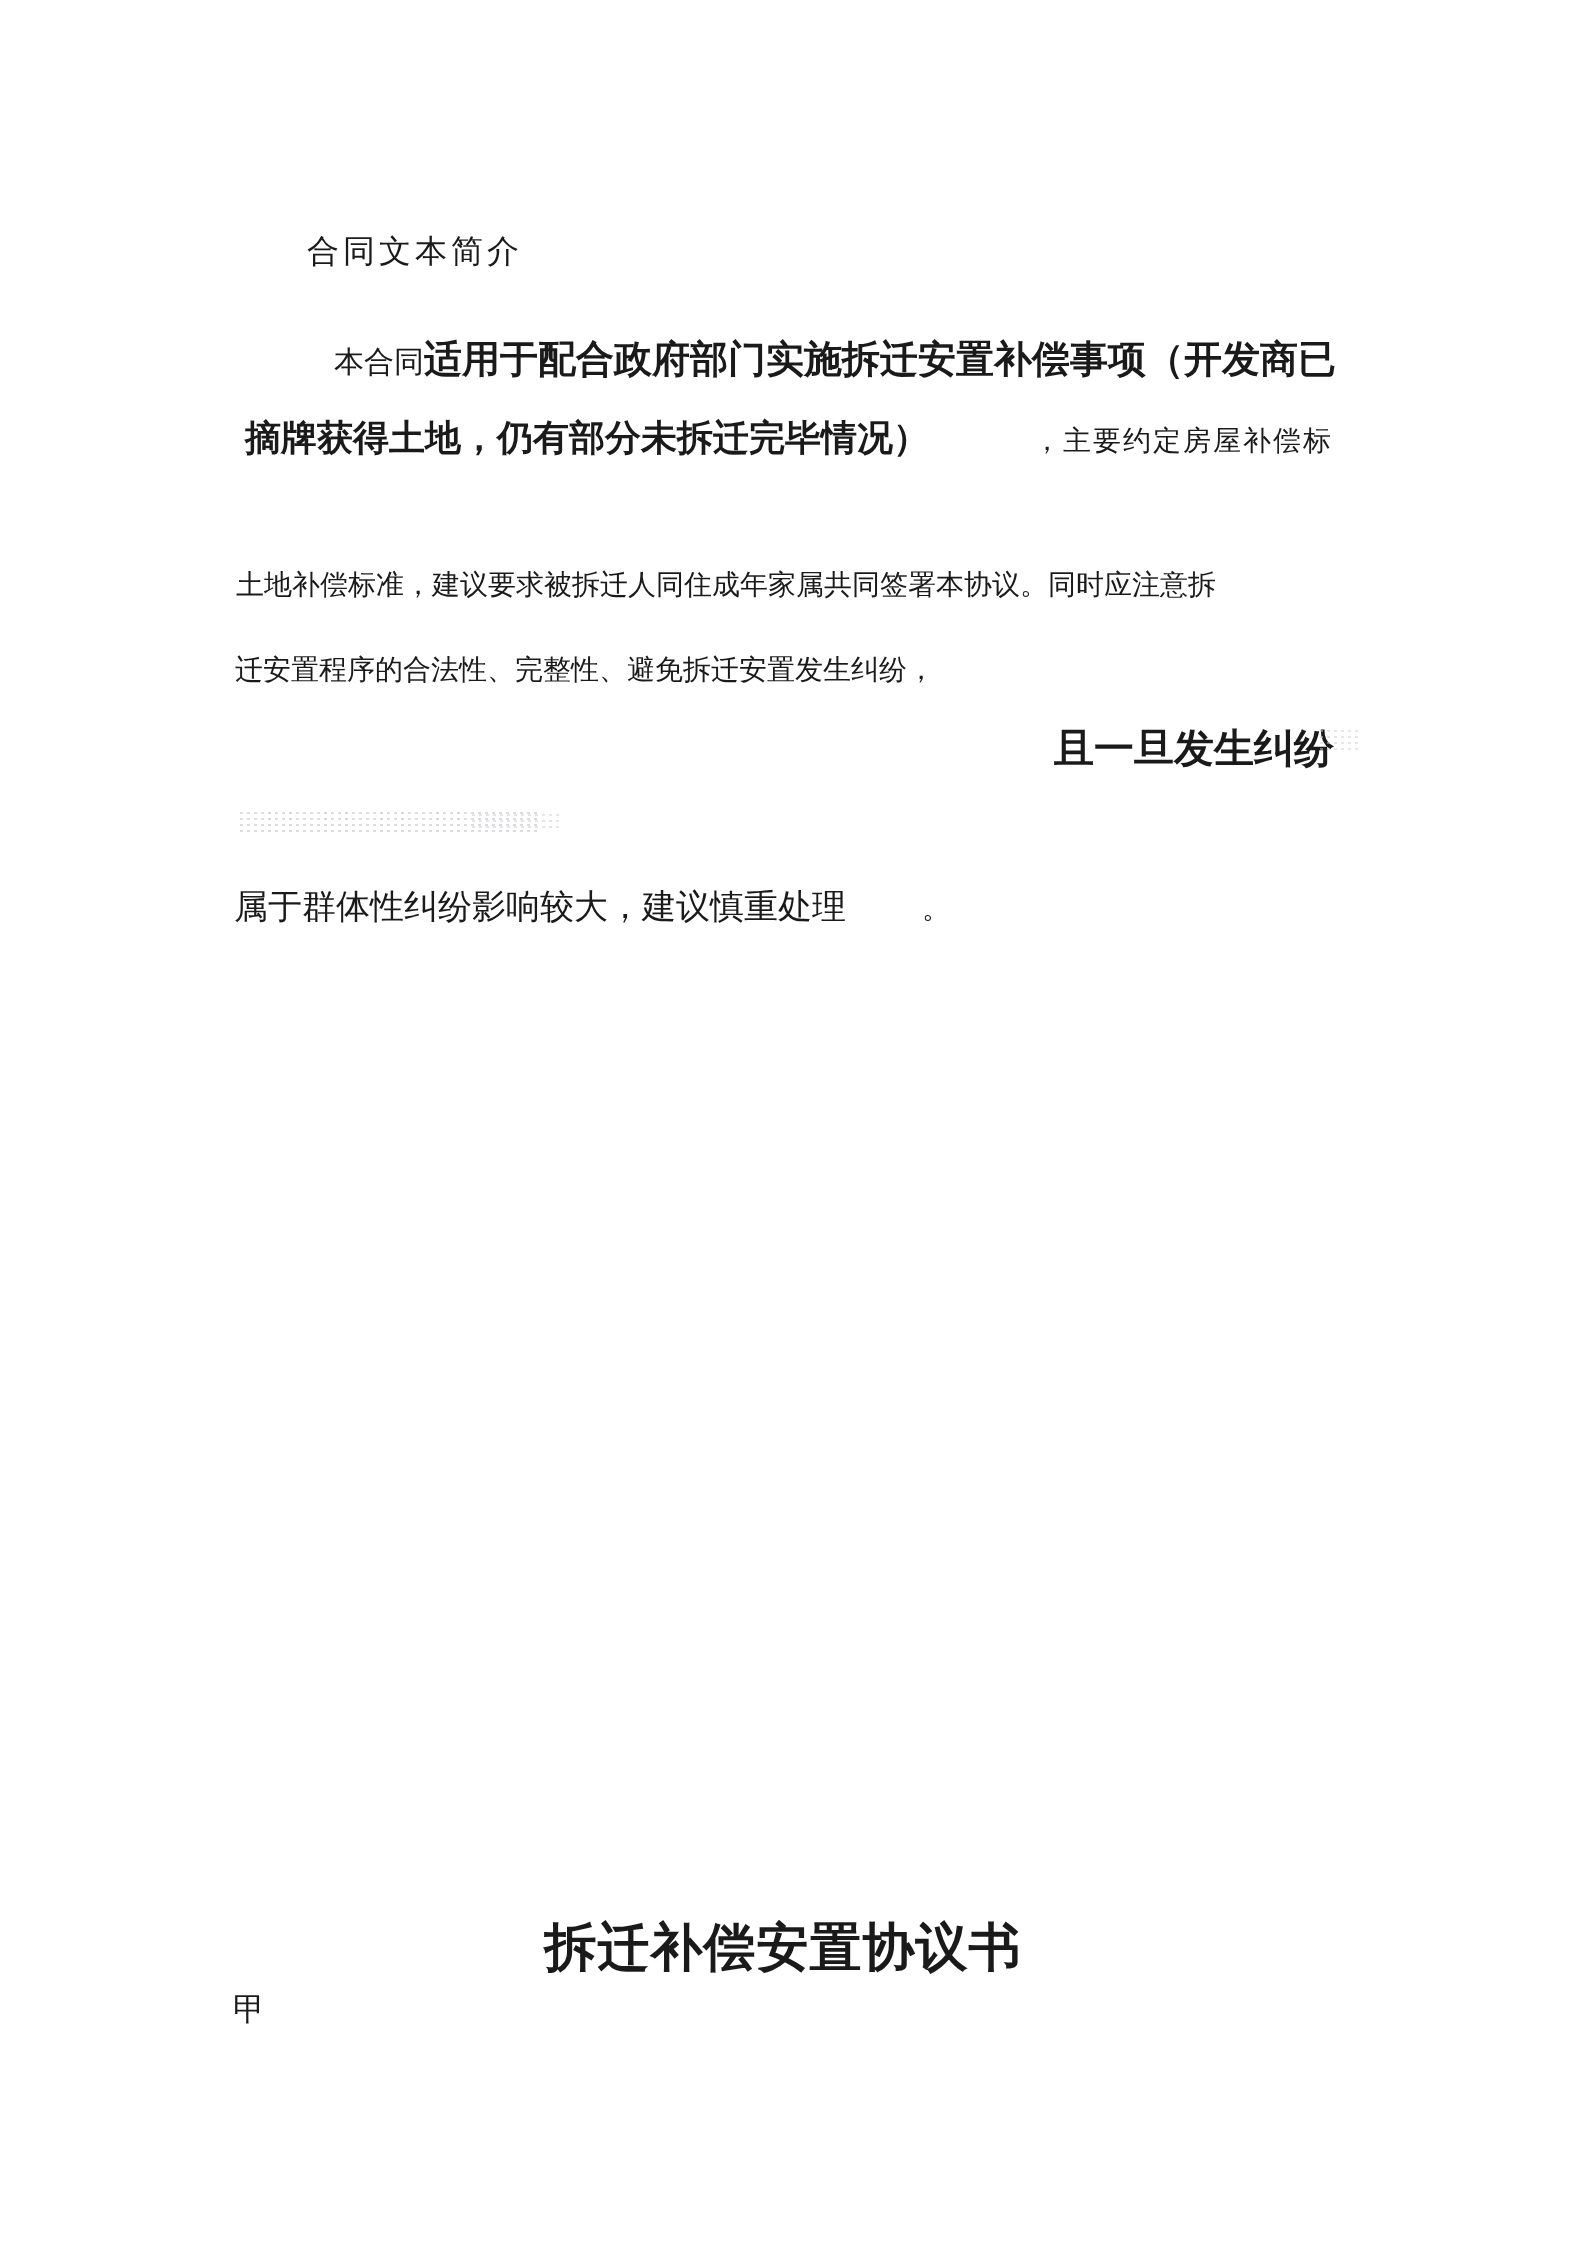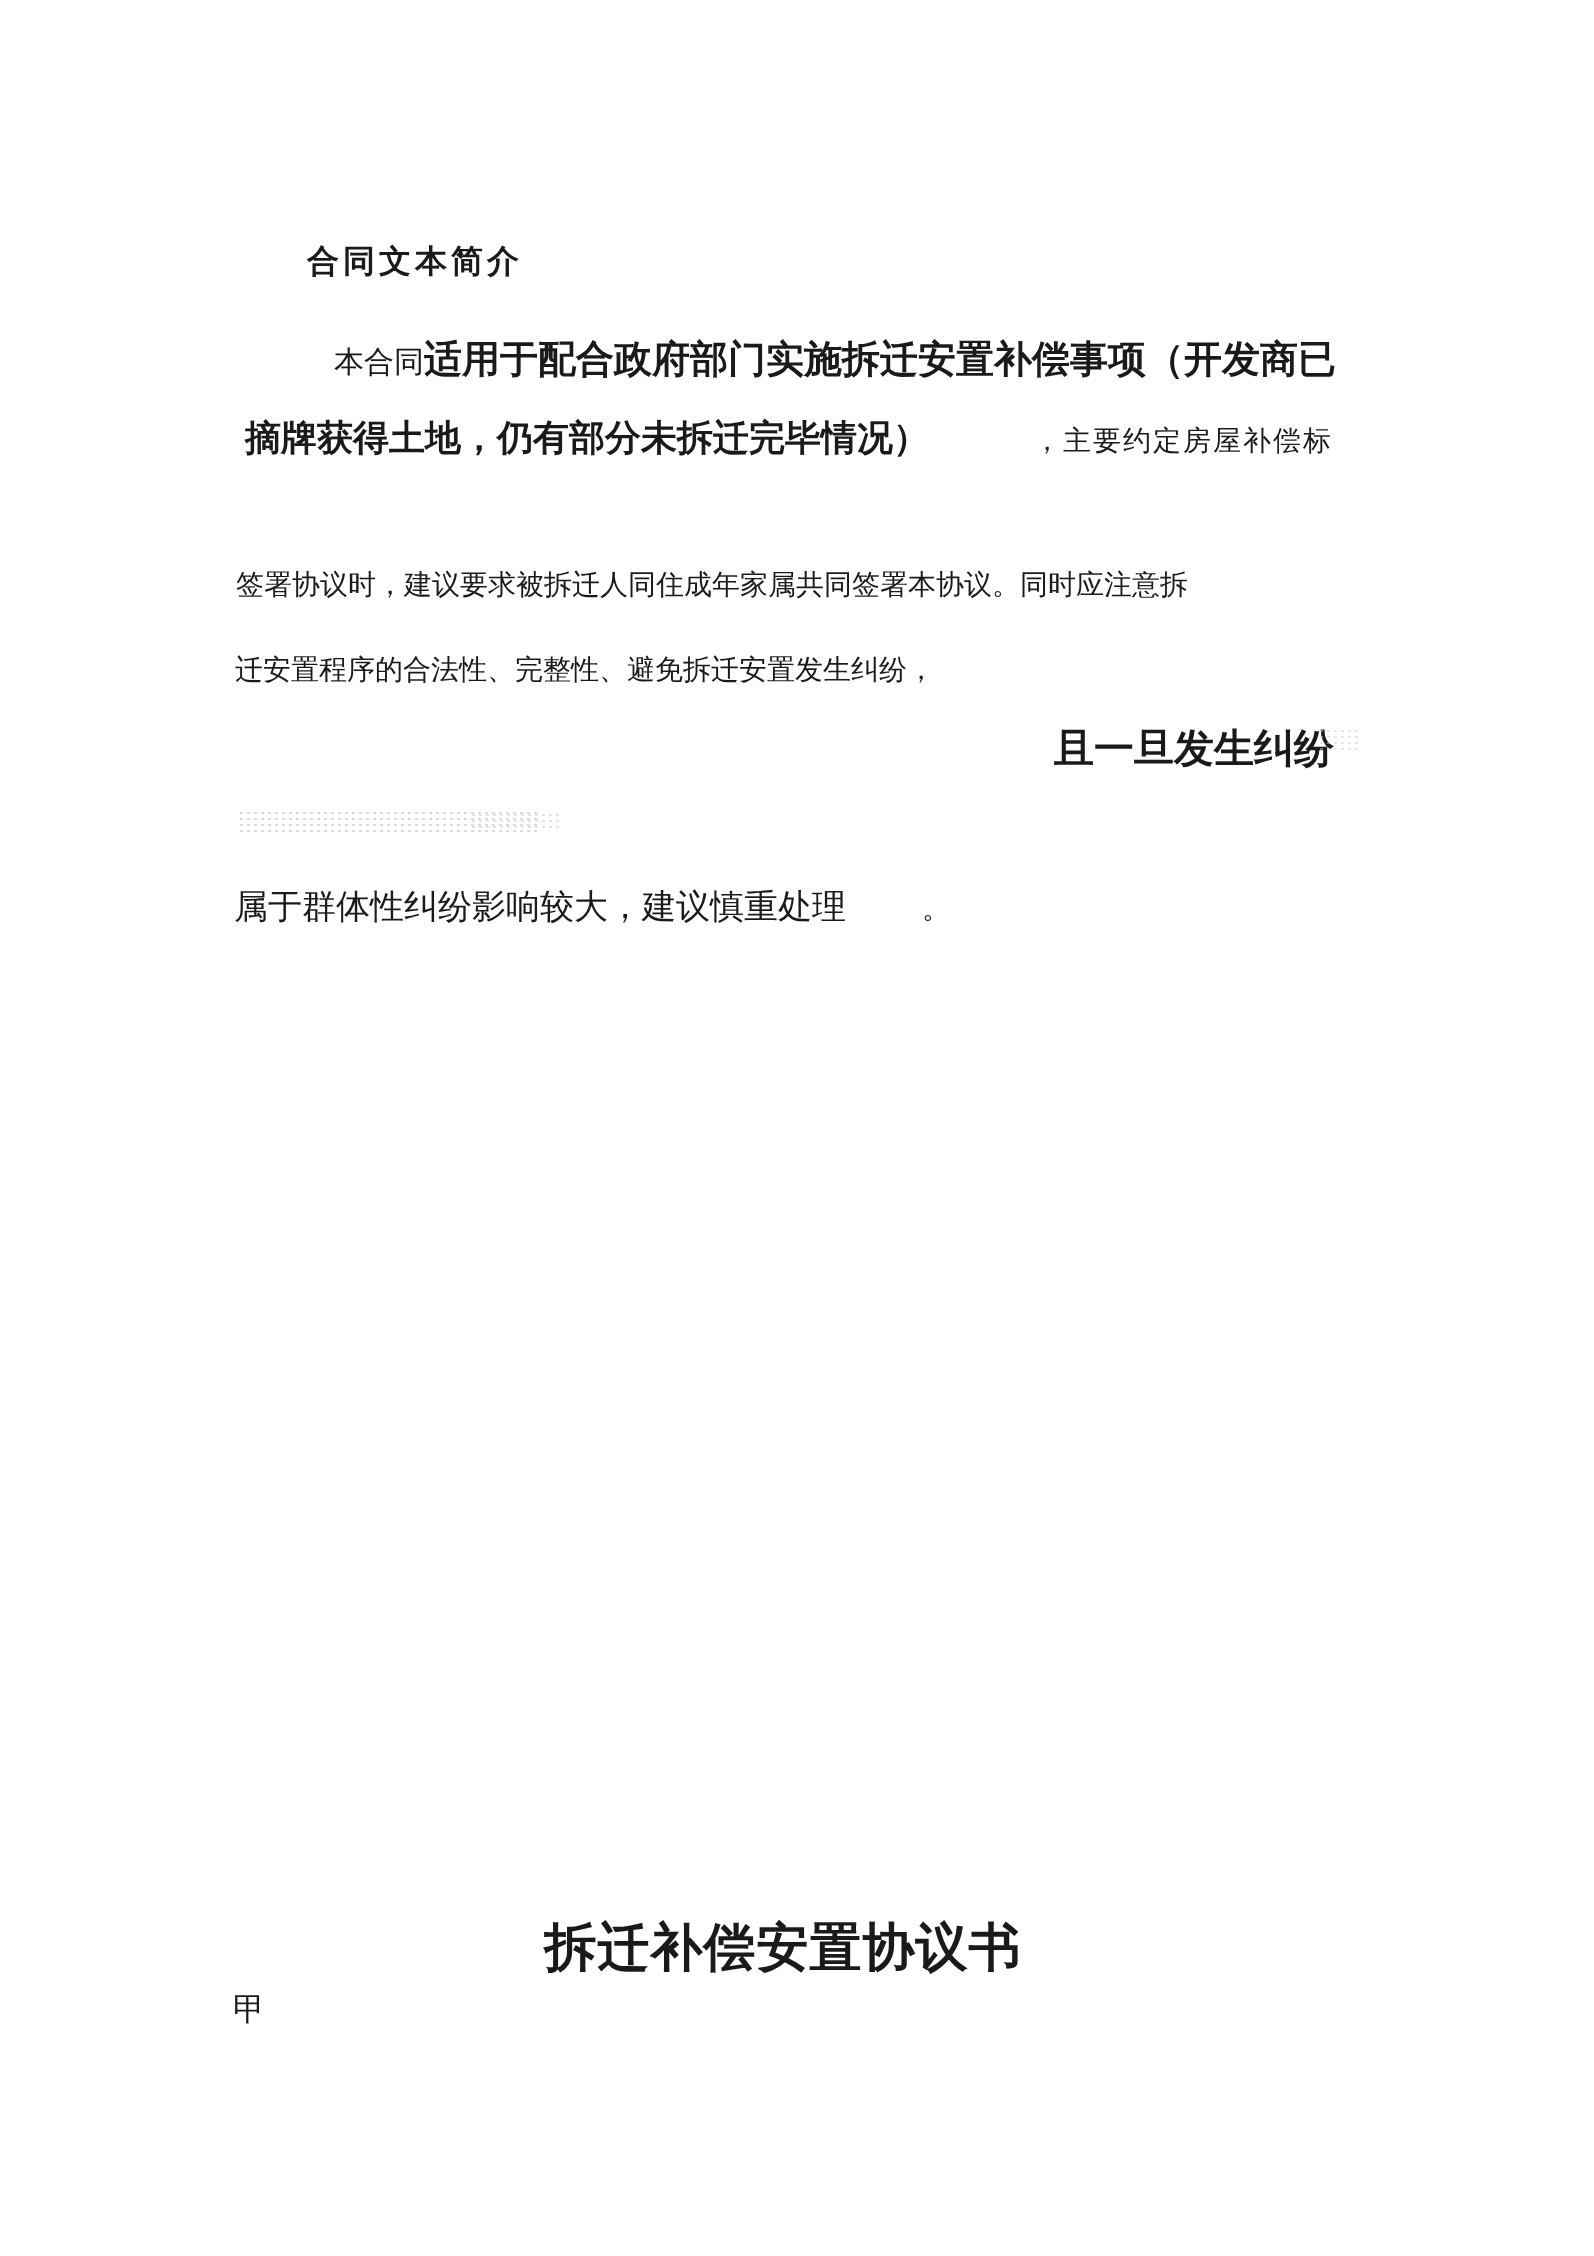--- a/index.html
+++ b/index.html
@@ -12,22 +12,22 @@
     width: 1594px;
     height: 2256px;
     background: #ffffff;
     overflow: hidden;
     font-family: "Liberation Sans", "DejaVu Sans", sans-serif;
     color: #1a1a1a;
   }
   .abs { position: absolute; white-space: pre; }
 
   .intro-heading {
-    left: 307px; top: 240px;
-    font-size: 32px; font-weight: 700; letter-spacing: 4px;
+    left: 307px; top: 230px;
+    font-size: 32px; font-weight: 400; letter-spacing: 4px;
   }
 
   
   .line-1 { left: 334px; top: 334px; }
   .line-1 .sm { font-size: 30px; font-weight: 400; }
   .line-1 .bg { font-size: 38px; font-weight: 600; margin-top: 12px; }
 
   .line-2 { left: 245px; top: 414px; }
   .line-2 .bg { font-size: 36px; font-weight: 600; }
   .line-2 .sm { font-size: 28px; font-weight: 400; letter-spacing: 2px; margin-left: 104px; }
@@ -71,21 +71,21 @@
 
 <div class="page">
 
   <div class="abs intro-heading">合同文本简介</div>
 
   <div class="abs line-1"><span class="sm">本合同</span><span class="bg">适用于配合政府部门实施拆迁安置补偿事项（开发商已</span></div>
 
   <div class="abs line-2"><span class="bg">摘牌获得土地，仍有部分未拆迁完毕情况）</span><span class="sm">，主要约定房屋补偿标</span></div>
 
 
-  <div class="abs body-line line-4">签署协议时，建议要求被拆迁人同住成年家属共同签署本协议。同时应注意拆</div>
+  <div class="abs body-line line-4">土地补偿标准，建议要求被拆迁人同住成年家属共同签署本协议。同时应注意拆</div>
 
   <div class="abs body-line line-5">迁安置程序的合法性、完整性、避免拆迁安置发生纠纷，</div>
 
   <div class="abs line-6">且一旦发生纠纷</div>
 
   <div class="abs speckle wm-main"></div>
   <div class="abs speckle wm-tail"></div>
   <div class="abs speckle wm-mark"></div>
 
   <div class="abs line-7"><span>属于群体性纠纷影响较大，建议慎重处理</span><span class="period">。</span></div>

